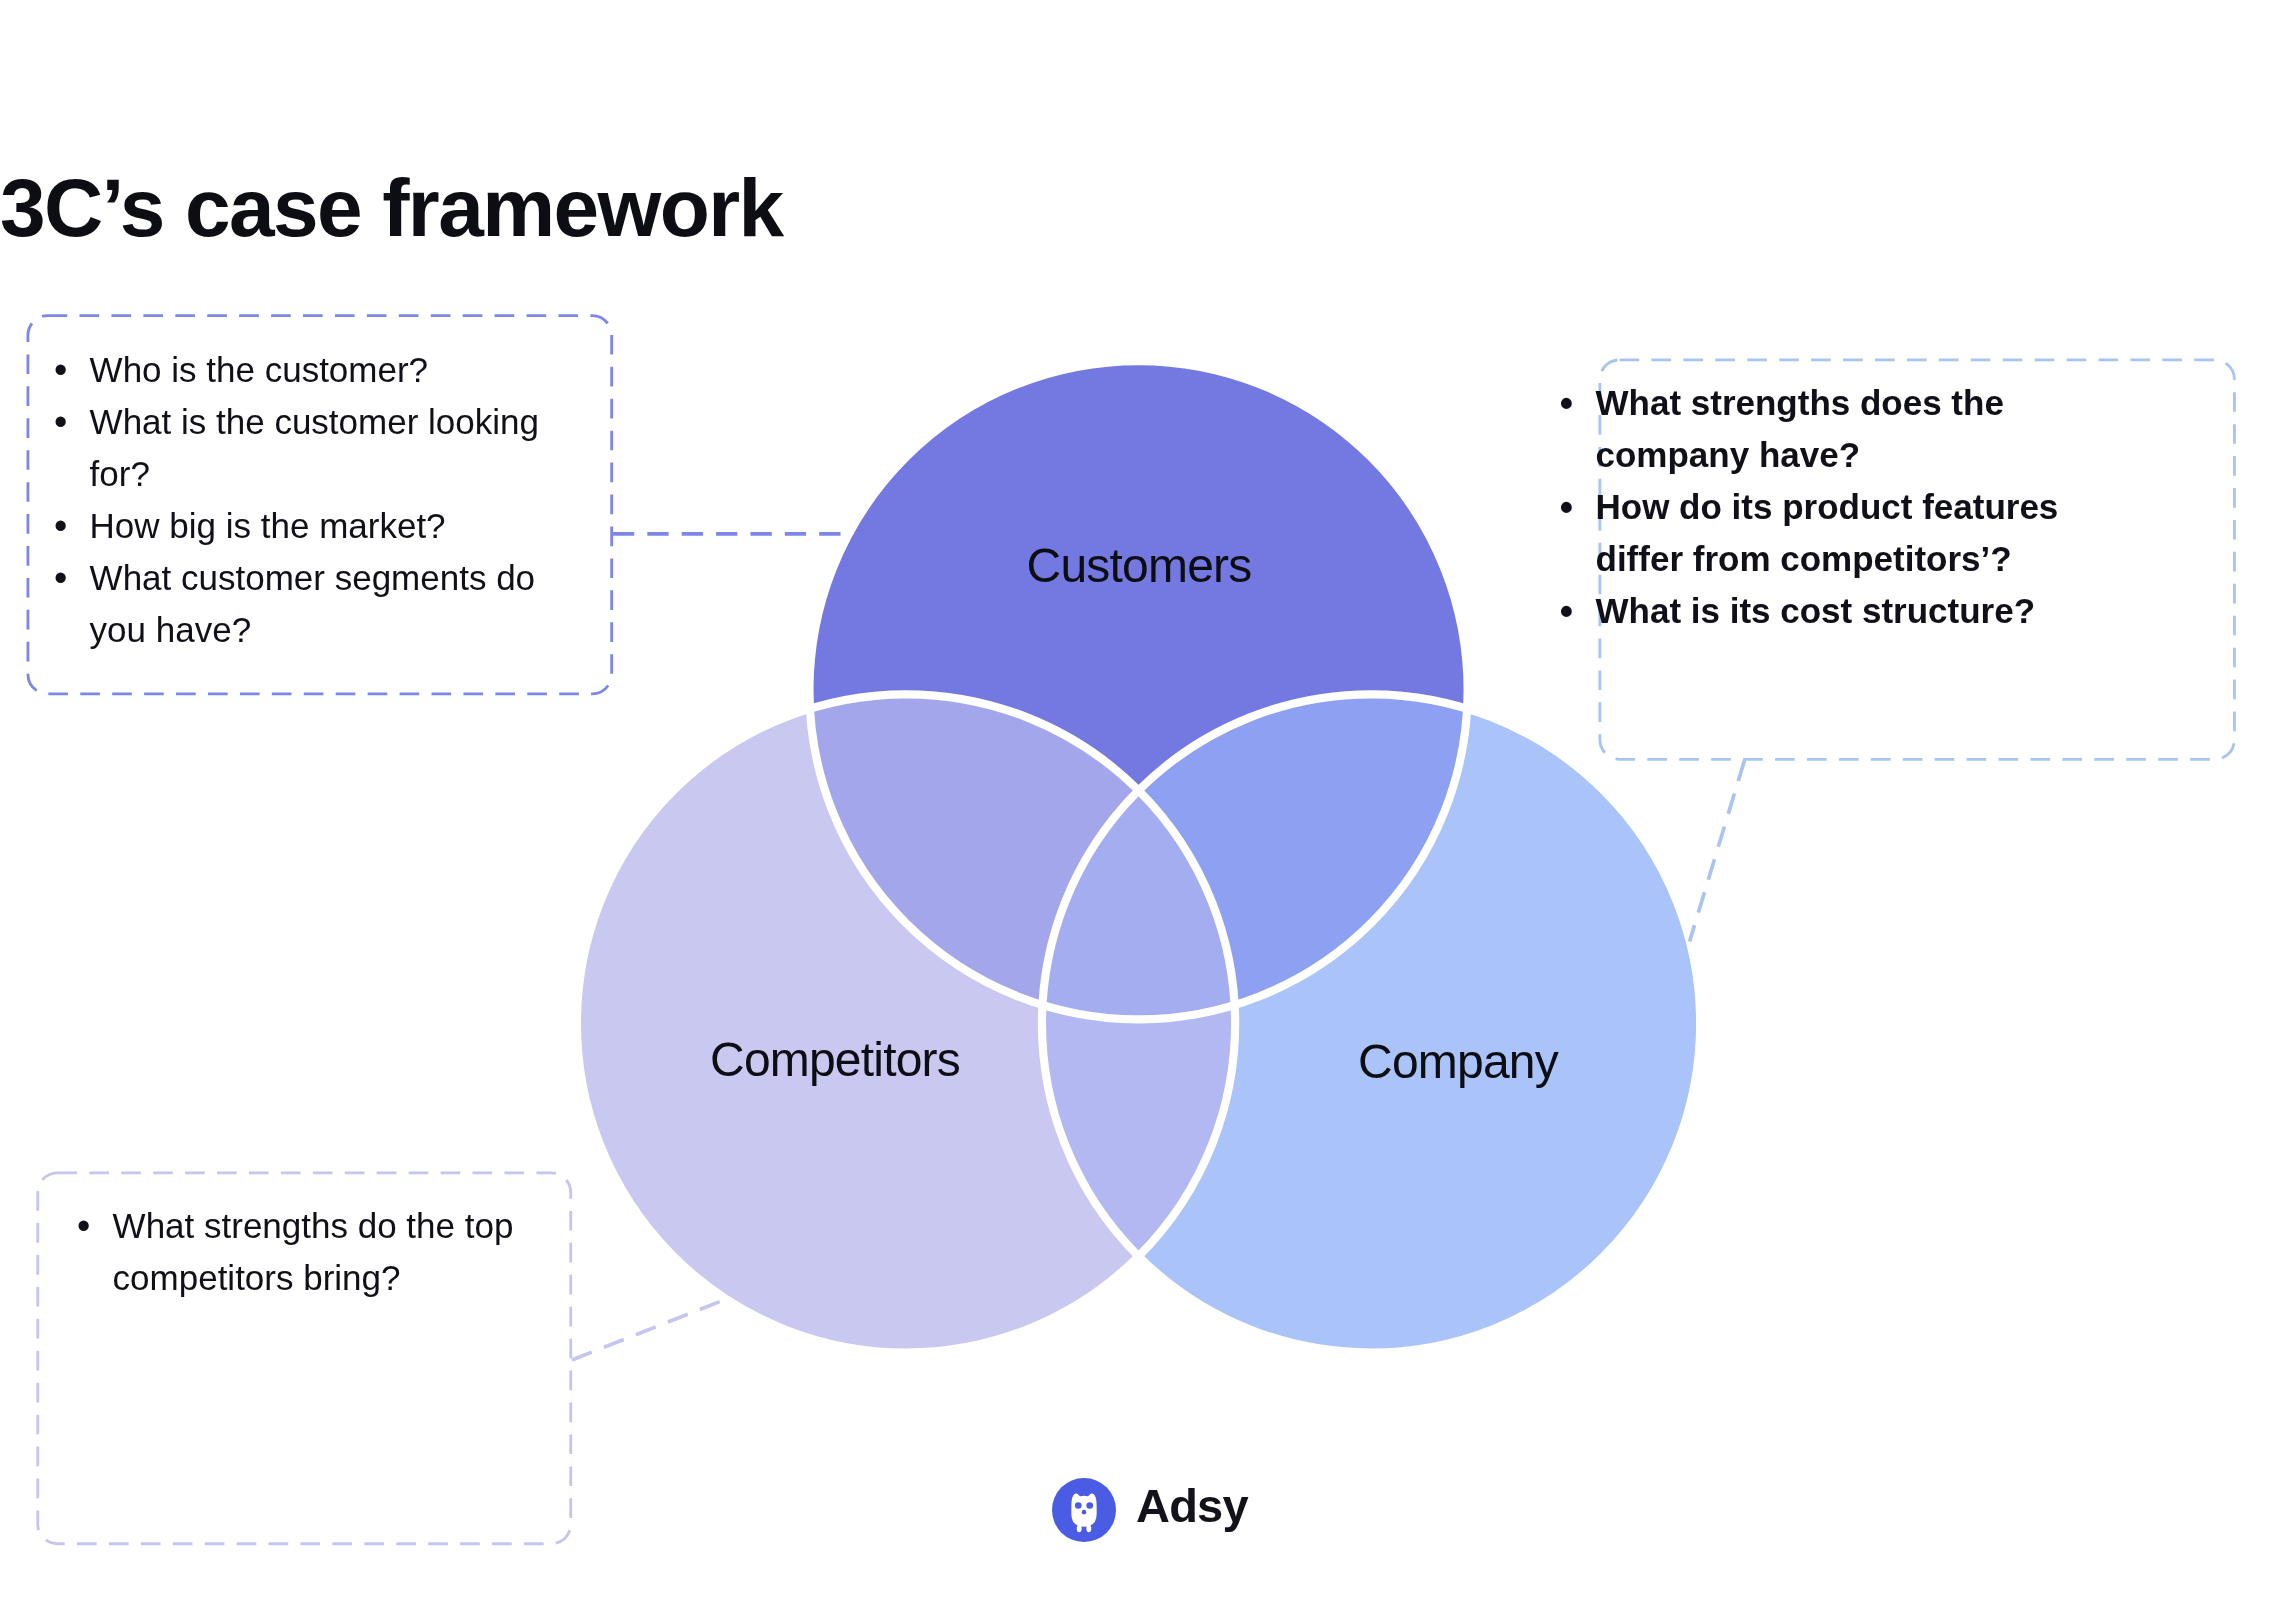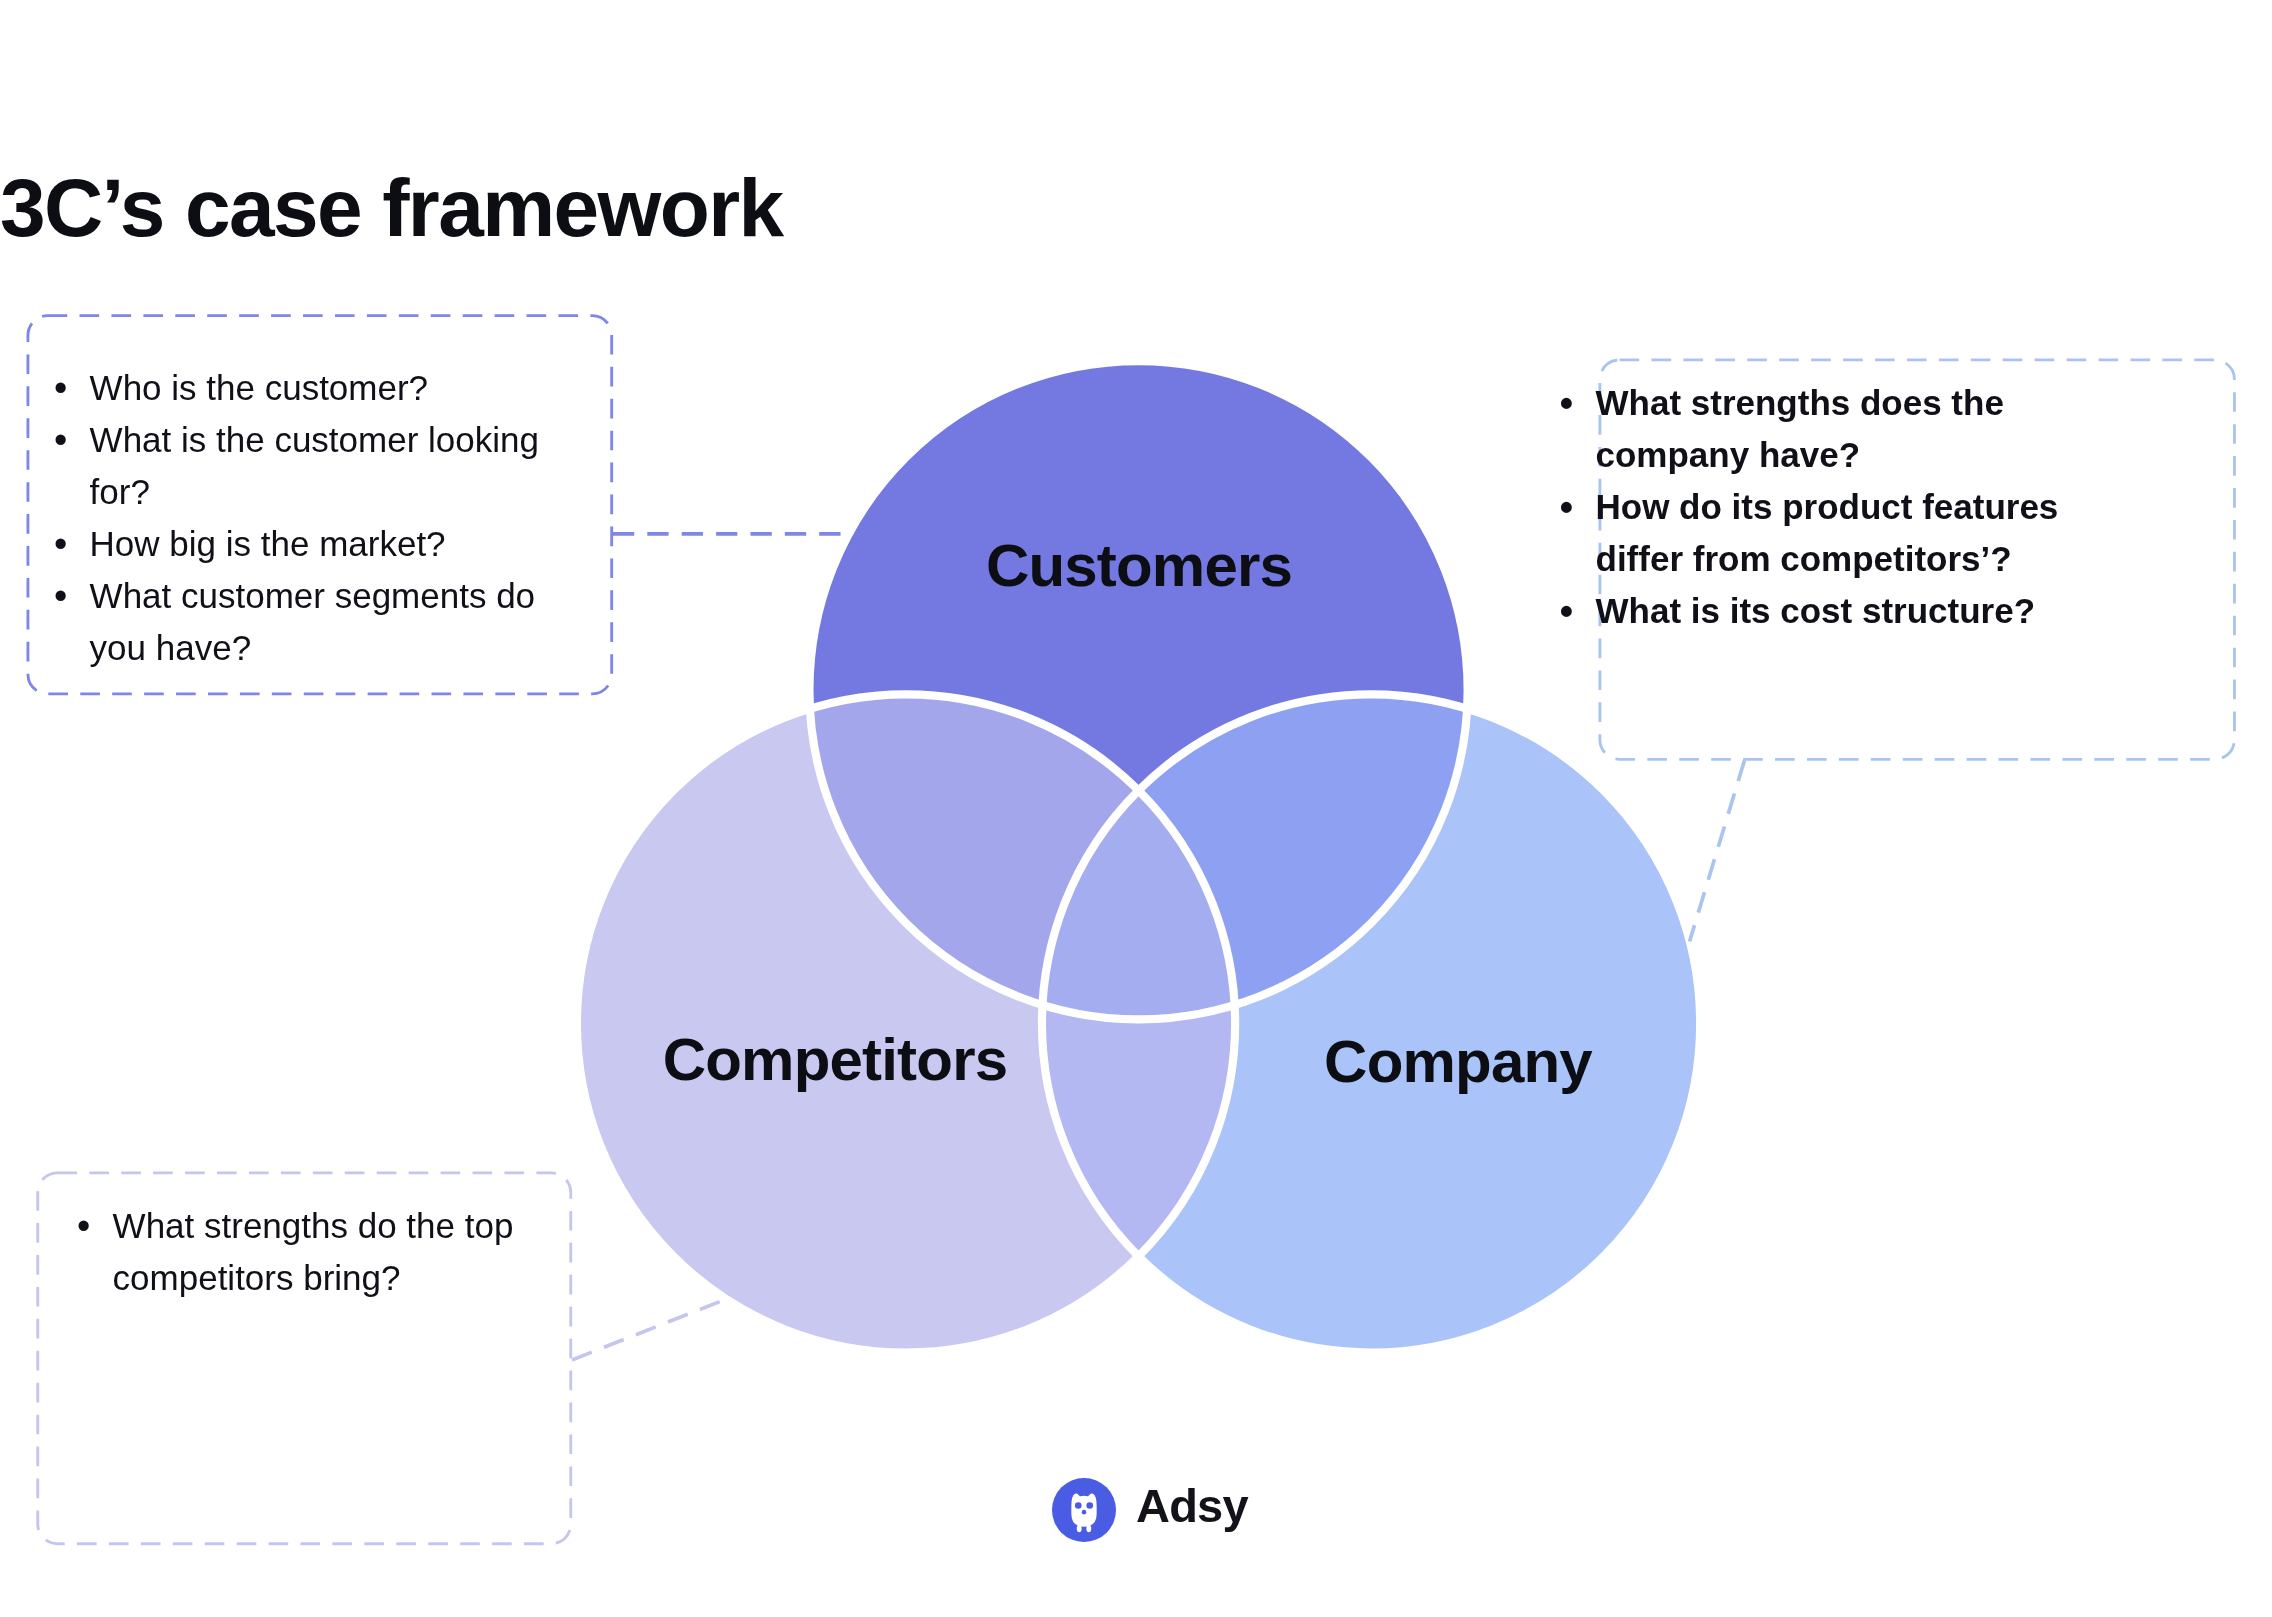--- a/index.html
+++ b/index.html
@@ -25,26 +25,26 @@
   .callout li{
     position:relative;
     padding-left:39px;
     font-size:35px;line-height:52px;
   }
   .callout li::before{
     content:"\2022";
     position:absolute;left:3.3px;top:0;
     font-size:38px;line-height:52px;
   }
-  .callout-customers{left:26px;top:332px;width:586px;height:381px;padding:29.5px 21px 24.6px 24.6px;}
+  .callout-customers{left:26px;top:314px;width:586px;height:381px;padding:29.5px 21px 24.6px 24.6px;}
   .callout-company{left:1527px;top:359px;width:637px;height:402px;padding:18px 21px 16.4px 29.5px;font-weight:bold;}
   .callout-competitors{left:49px;top:1172px;width:536px;height:373px;padding:28px 18px 24.6px 24.6px;}
   .circle-label{
     position:absolute;transform:translate(-50%,-50%);
-    font-size:60px;font-weight:700;letter-spacing:-0.8px;
+    font-size:48px;font-weight:400;letter-spacing:-0.8px;
     color:#0d0d14;white-space:nowrap;
   }
   .label-customers{left:1139px;top:565px;}
   .label-competitors{left:835px;top:1059px;text-align:right;}
   .label-company{left:1458px;top:1061px;}
   .logo{
     position:absolute;left:1052px;top:1478px;
     display:flex;gap:20px;
   }
   .logo-badge{width:64px;height:64px;display:block;}

